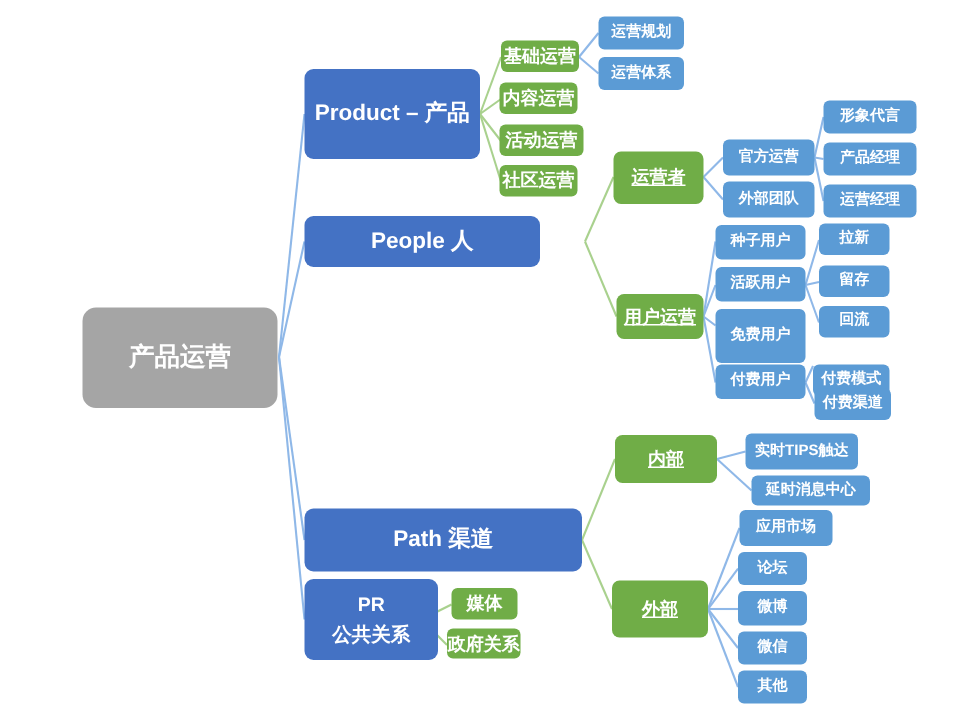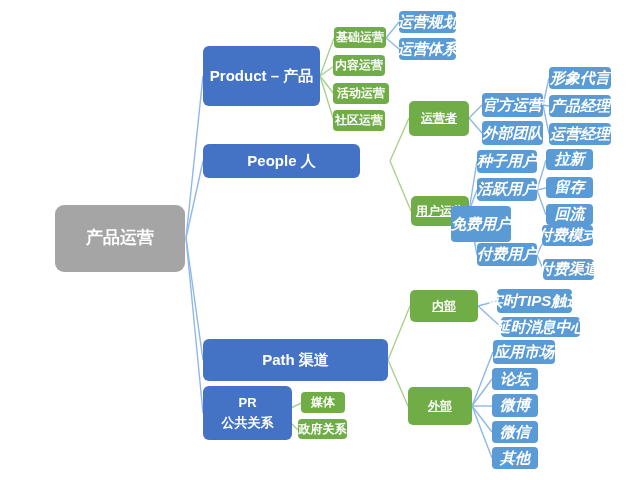--- a/index.html
+++ b/index.html
@@ -12,21 +12,21 @@
   .ln-g{stroke:var(--line-green);stroke-width:1.4;fill:none;}
   .node{
     position:absolute;display:flex;flex-direction:column;align-items:center;justify-content:center;
     color:#fff;font-weight:bold;text-align:center;box-sizing:border-box;line-height:1.25;
   }
   .root{background:var(--root-gray);border-radius:9px;font-size:17px;line-height:1.7;}
   .main{background:var(--branch-blue);border-radius:6px;font-size:15px;text-align:right;}
   .main.two{font-size:13px;line-height:1.55;}
   .g-sm{background:var(--green);border-radius:4px;font-size:12px;}
   .g-md{background:var(--green);border-radius:5px;font-size:12px;text-decoration:underline;}
-  .leaf{background:var(--leaf-blue);border-radius:4px;font-size:15px;white-space:nowrap;font-style:italic;}
+  .leaf{background:var(--leaf-blue);border-radius:4px;font-size:10px;white-space:nowrap;}
 </style>
 </head>
 <body>
 
 <div id="canvas">
 
   <svg id="wires" viewBox="0 0 640 480" xmlns="http://www.w3.org/2000/svg">
 
     <line class="ln-b" x1="186" y1="238" x2="203" y2="76"></line>
     <line class="ln-b" x1="186" y1="238" x2="203" y2="161"></line>
@@ -91,26 +91,26 @@
   <div class="node main" style="left:203px;top:144px;width:157px;height:34px">People 人</div>
   <div class="node g-md" style="left:409px;top:101px;width:60px;height:35px">运营者</div>
   <div class="node leaf" style="left:482px;top:93px;width:61px;height:24px">官方运营</div>
   <div class="node leaf" style="left:482px;top:121px;width:61px;height:24px">外部团队</div>
   <div class="node leaf" style="left:549px;top:67px;width:62px;height:22px">形象代言</div>
   <div class="node leaf" style="left:549px;top:95px;width:62px;height:22px">产品经理</div>
   <div class="node leaf" style="left:549px;top:123px;width:62px;height:22px">运营经理</div>
   <div class="node g-md" style="left:411px;top:196px;width:58px;height:30px">用户运营</div>
   <div class="node leaf" style="left:477px;top:150px;width:60px;height:23px">种子用户</div>
   <div class="node leaf" style="left:477px;top:178px;width:60px;height:23px">活跃用户</div>
-  <div class="node leaf" style="left:451px;top:206px;width:60px;height:36px">免费用户</div>
+  <div class="node leaf" style="left:477px;top:206px;width:60px;height:36px">免费用户</div>
   <div class="node leaf" style="left:477px;top:243px;width:60px;height:23px">付费用户</div>
   <div class="node leaf" style="left:546px;top:149px;width:47px;height:21px">拉新</div>
   <div class="node leaf" style="left:546px;top:177px;width:47px;height:21px">留存</div>
   <div class="node leaf" style="left:546px;top:204px;width:47px;height:21px">回流</div>
-  <div class="node leaf" style="left:542px;top:225px;width:51px;height:21px">付费模式</div>
+  <div class="node leaf" style="left:542px;top:243px;width:51px;height:21px">付费模式</div>
   <div class="node leaf" style="left:543px;top:259px;width:51px;height:21px">付费渠道</div>
 
   <div class="node main" style="left:203px;top:339px;width:185px;height:42px">Path 渠道</div>
   <div class="node g-md" style="left:410px;top:290px;width:68px;height:32px">内部</div>
   <div class="node leaf" style="left:497px;top:289px;width:75px;height:24px">实时TIPS触达</div>
   <div class="node leaf" style="left:501px;top:317px;width:79px;height:20px">延时消息中心</div>
   <div class="node g-md" style="left:408px;top:387px;width:64px;height:38px">外部</div>
   <div class="node leaf" style="left:493px;top:340px;width:62px;height:24px">应用市场</div>
   <div class="node leaf" style="left:492px;top:368px;width:46px;height:22px">论坛</div>
   <div class="node leaf" style="left:492px;top:394px;width:46px;height:23px">微博</div>

